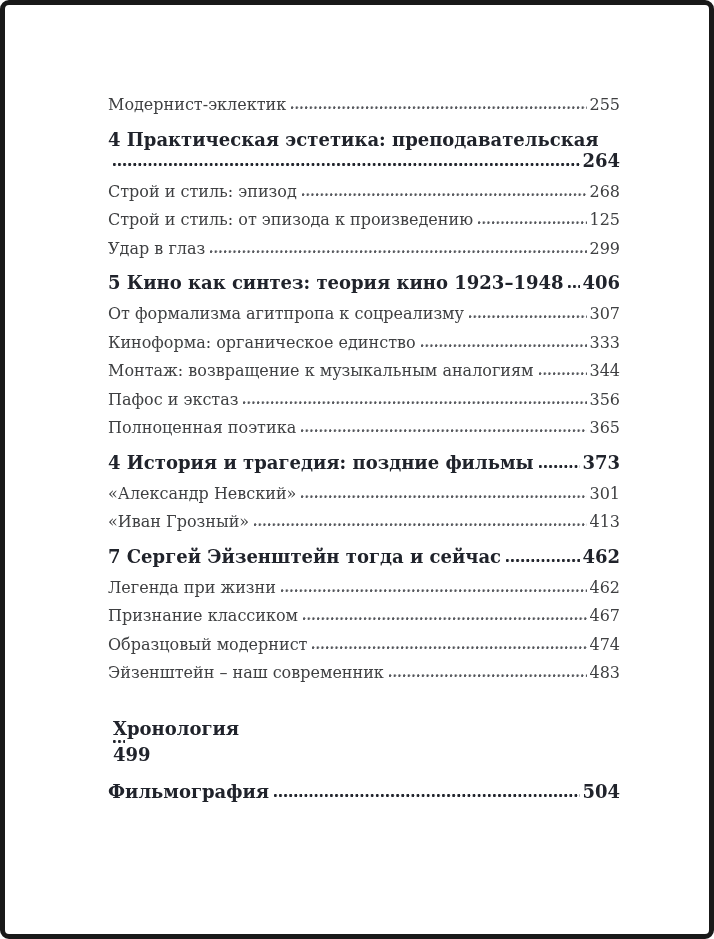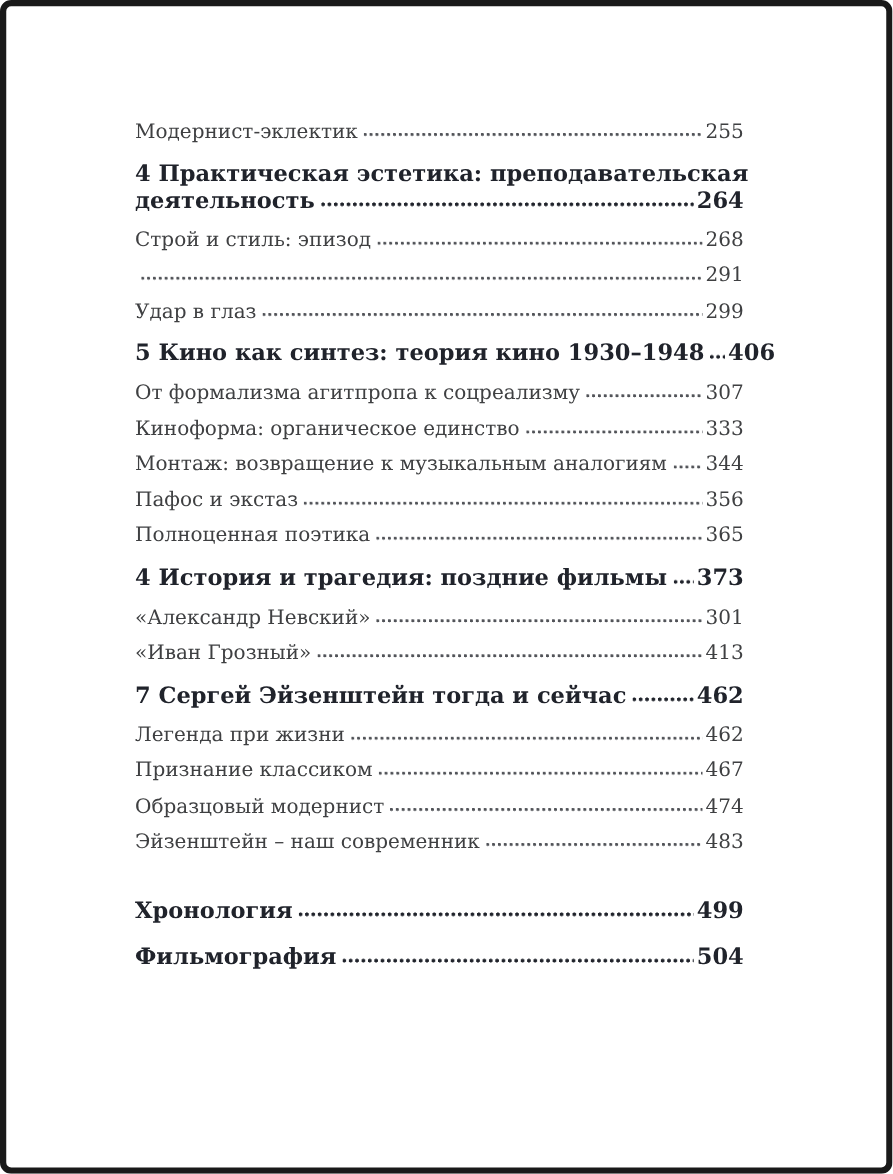--- a/index.html
+++ b/index.html
@@ -20,21 +20,21 @@
     height: 939px;
     background: var(--page-bg);
     border: 5px solid var(--frame);
     border-radius: 9px;
     overflow: hidden;
     font-family: "DejaVu Serif", "Liberation Serif", serif;
   }
   .toc {
     display: flex;
     flex-direction: column;
-    padding: 86px 114px 0 103px;
+    padding: 86px 89px 0 103px;
   }
   .row {
     display: flex;
     align-items: baseline;
     white-space: nowrap;
   }
   .row.regular {
     font-size: 16px;
     line-height: 28.5px;
     color: var(--text-regular);
@@ -42,21 +42,21 @@
   .row.chapter {
     font-size: 18px;
     font-weight: 700;
     line-height: 21px;
     color: var(--text-bold);
     margin: 9px 0 7px 0;
   }
   .row.chapter.first-line { margin-bottom: 0; align-items: center; }
   .row.chapter.second-line { margin-top: 0; }
   .row.gap-large { }
-  .row.gap-xlarge { margin-top: 30px; }
+  .row.gap-xlarge { margin-top: 30px; flex-direction: column; }
   .title { flex: 0 0 auto; }
   .dots {
     flex: 1 1 auto;
     min-width: 12px;
     height: 5px;
     margin: 0 2px 0 5px;
     background-image: radial-gradient(circle at 1.1px 2.6px, #515358 1.05px, transparent 1.45px);
     background-size: 4.7px 5px;
     background-repeat: repeat-x;
     background-position: left bottom;
@@ -76,44 +76,44 @@
     <div class="row regular">
       <span class="title">Модернист-эклектик</span>
       <span class="dots"></span>
       <span class="pagenum">255</span>
     </div>
 
     <div class="row chapter first-line">
       <span class="title">4 Практическая эстетика: преподавательская</span>
     </div>
     <div class="row chapter second-line">
-      <span class="title">деятельность</span>
       <span class="dots"></span>
       <span class="pagenum">264</span>
     </div>
 
     <div class="row regular">
       <span class="title">Строй и стиль: эпизод</span>
       <span class="dots"></span>
       <span class="pagenum">268</span>
     </div>
 
     <div class="row regular">
-      <span class="dots"></span>
-      <span class="pagenum">291</span>
+      <span class="title">Строй и стиль: от эпизода к произведению</span>
+      <span class="dots"></span>
+      <span class="pagenum">125</span>
     </div>
 
     <div class="row regular">
       <span class="title">Удар в глаз</span>
       <span class="dots"></span>
       <span class="pagenum">299</span>
     </div>
 
     <div class="row chapter">
-      <span class="title">5 Кино как синтез: теория кино 1930–1948</span>
+      <span class="title">5 Кино как синтез: теория кино 1923–1948</span>
       <span class="dots"></span>
       <span class="pagenum">406</span>
     </div>
 
     <div class="row regular">
       <span class="title">От формализма агитпропа к соцреализму</span>
       <span class="dots"></span>
       <span class="pagenum">307</span>
     </div>
 

